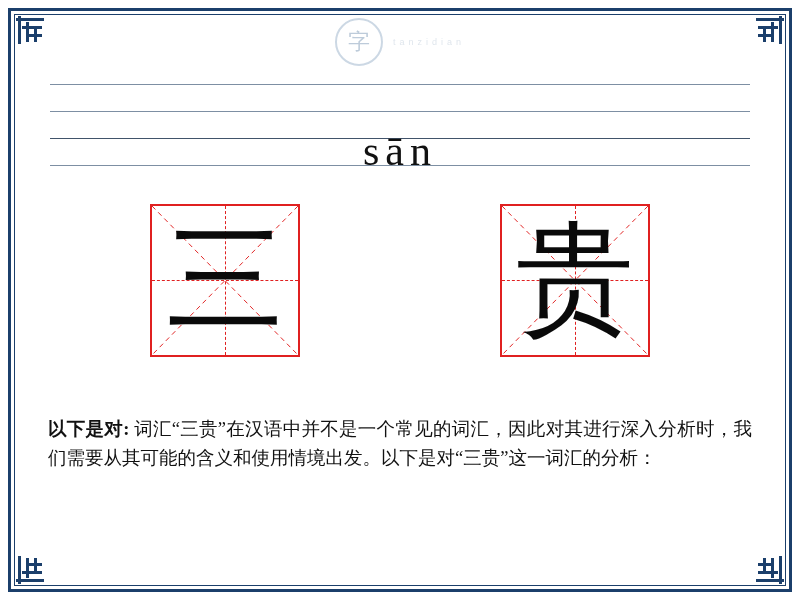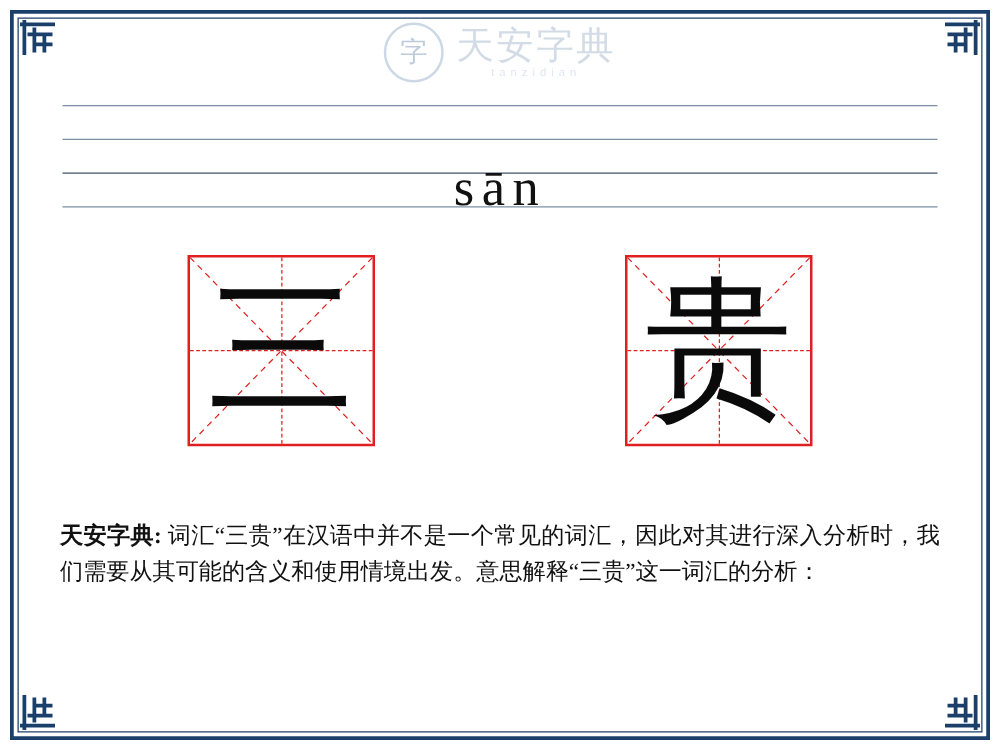--- a/index.html
+++ b/index.html
@@ -288,21 +288,20 @@
       <i class="v1"></i>
       <i class="v2"></i>
       <i class="v3"></i>
   </div>
 
   <div class="logo">
     <div class="logo-mark">
       <span>字</span>
     </div>
     <div class="logo-text">
-      <div class="logo-title">天安字典</div>
       <div class="logo-sub">tanzidian</div>
     </div>
   </div>
 
   <div class="pinyin-area">
     <div class="staff-line l0"></div>
     <div class="staff-line l1"></div>
     <div class="staff-line l2"></div>
     <div class="staff-line l3"></div>
     <div class="pinyin-row">
@@ -333,16 +332,16 @@
             <line x1="0" y1="0" x2="150" y2="153" stroke="#e02020" stroke-width="1" stroke-dasharray="5,4"></line>
             <line x1="150" y1="0" x2="0" y2="153" stroke="#e02020" stroke-width="1" stroke-dasharray="5,4"></line>
           </svg>
           <div class="hanzi">贵</div>
         </div>
       </div>
     </div>
   </div>
 
   <div class="explain">
-    <span class="label">天安字典:</span><span> 词汇“三贵”在汉语中并不是一个常见的词汇，因此对其进行深入分析时，我们需要从其可能的含义和使用情境出发。意思解释“三贵”这一词汇的分析：</span>
+    <span class="label">以下是对:</span><span> 词汇“三贵”在汉语中并不是一个常见的词汇，因此对其进行深入分析时，我们需要从其可能的含义和使用情境出发。以下是对“三贵”这一词汇的分析：</span>
   </div>
 
 </div>
 
 </body></html>

